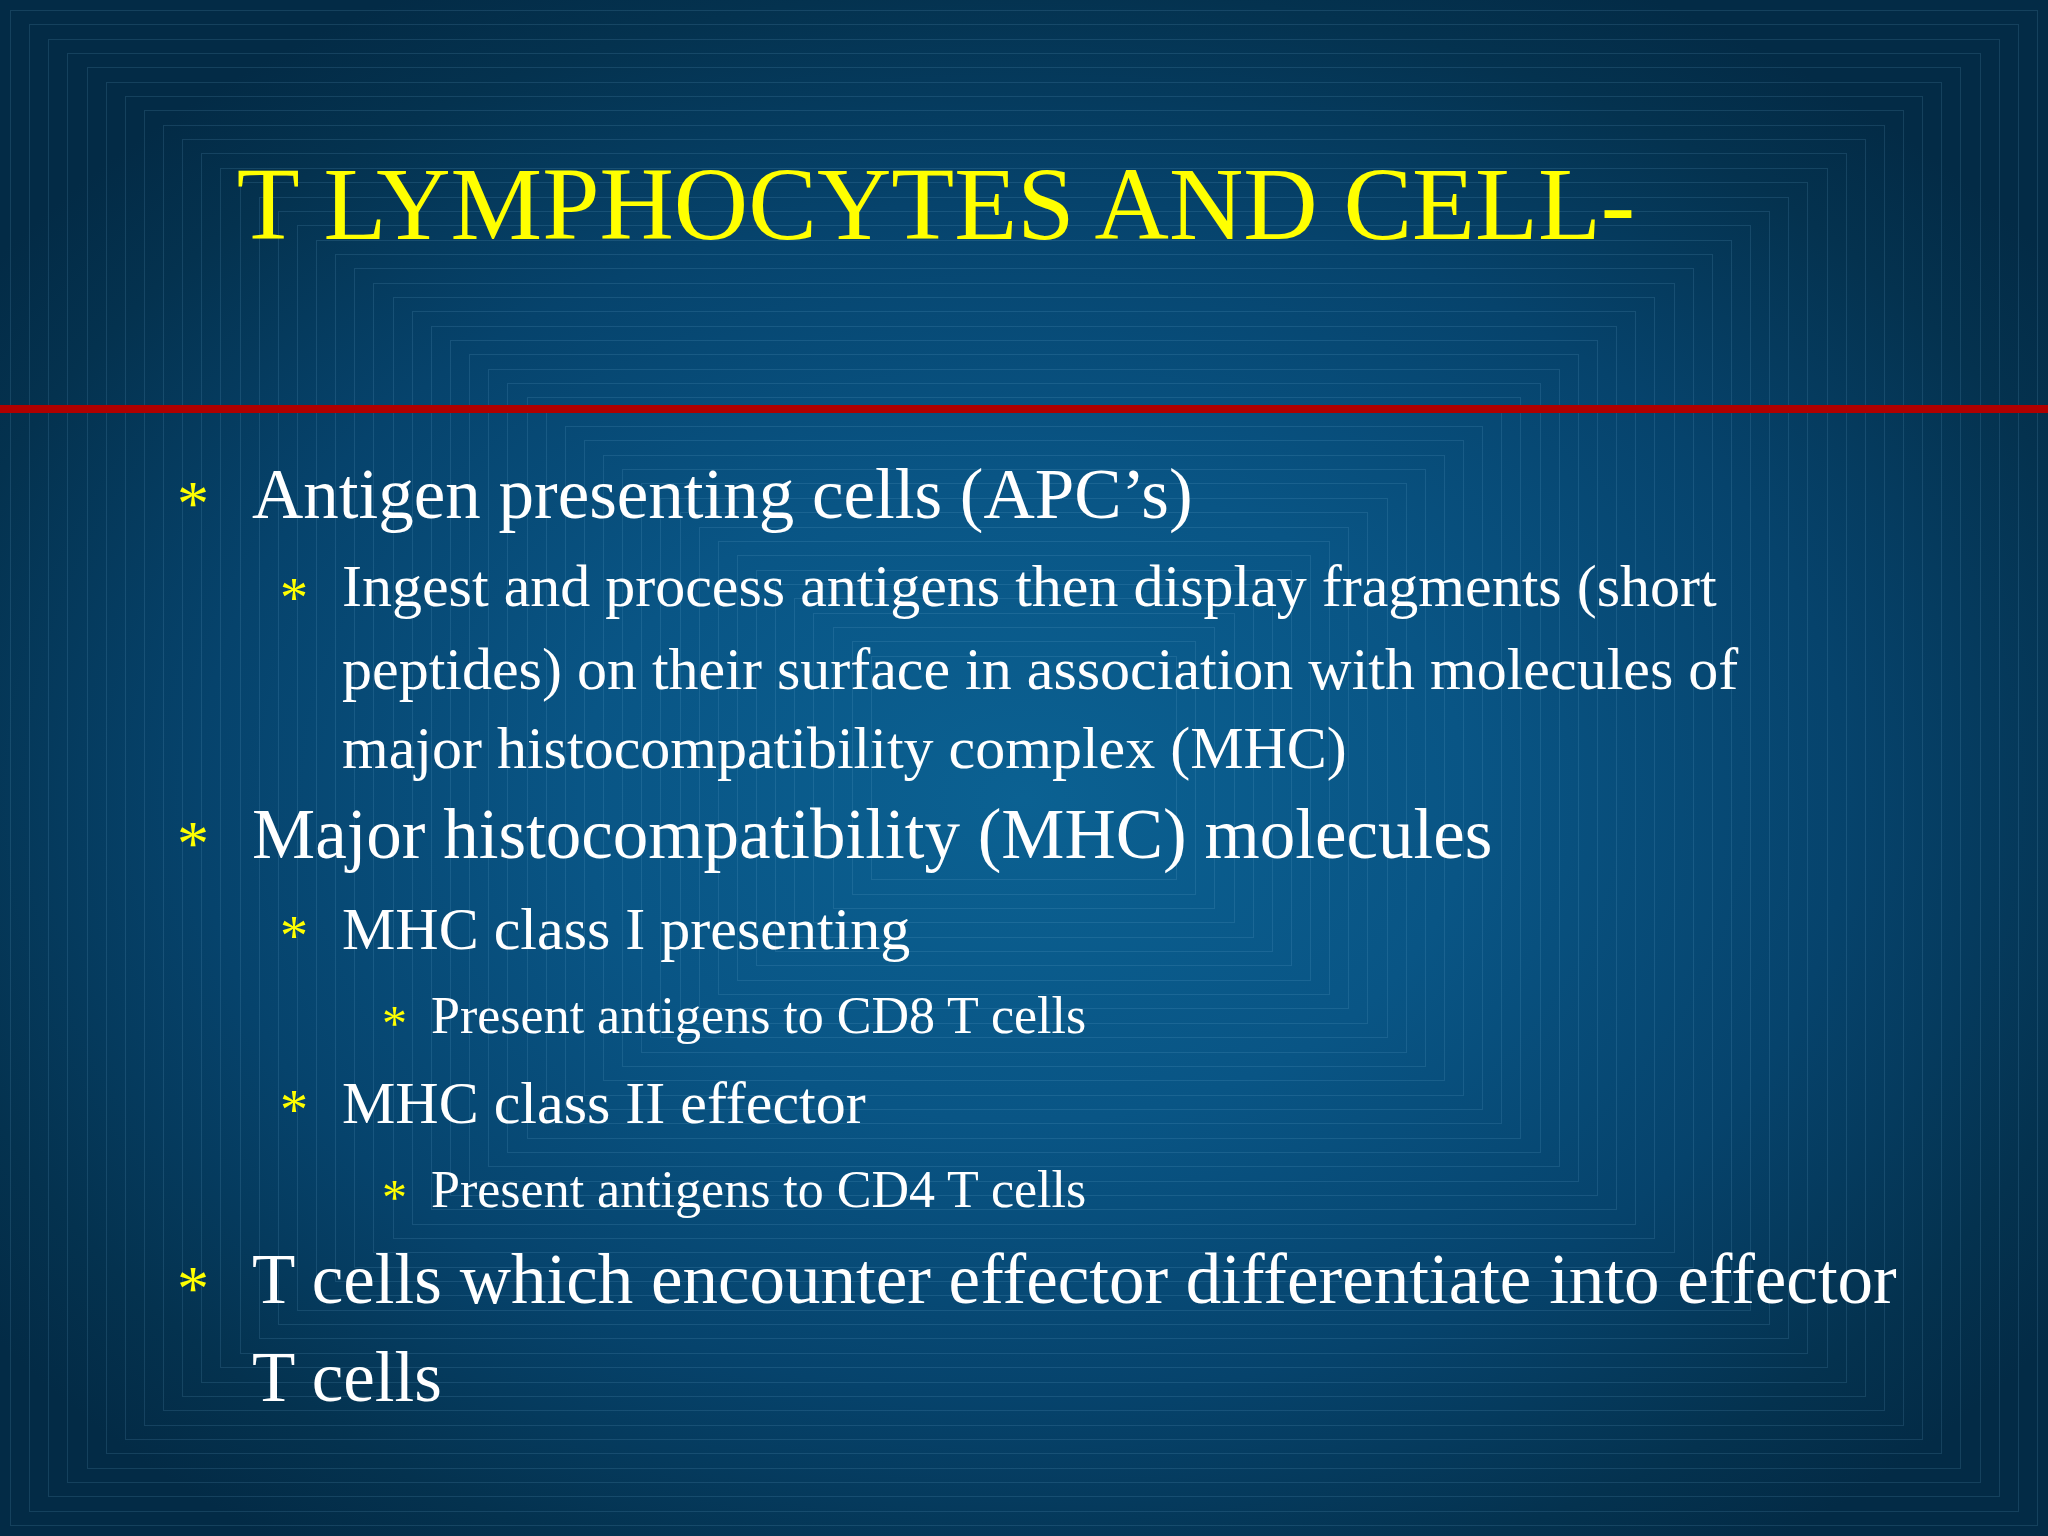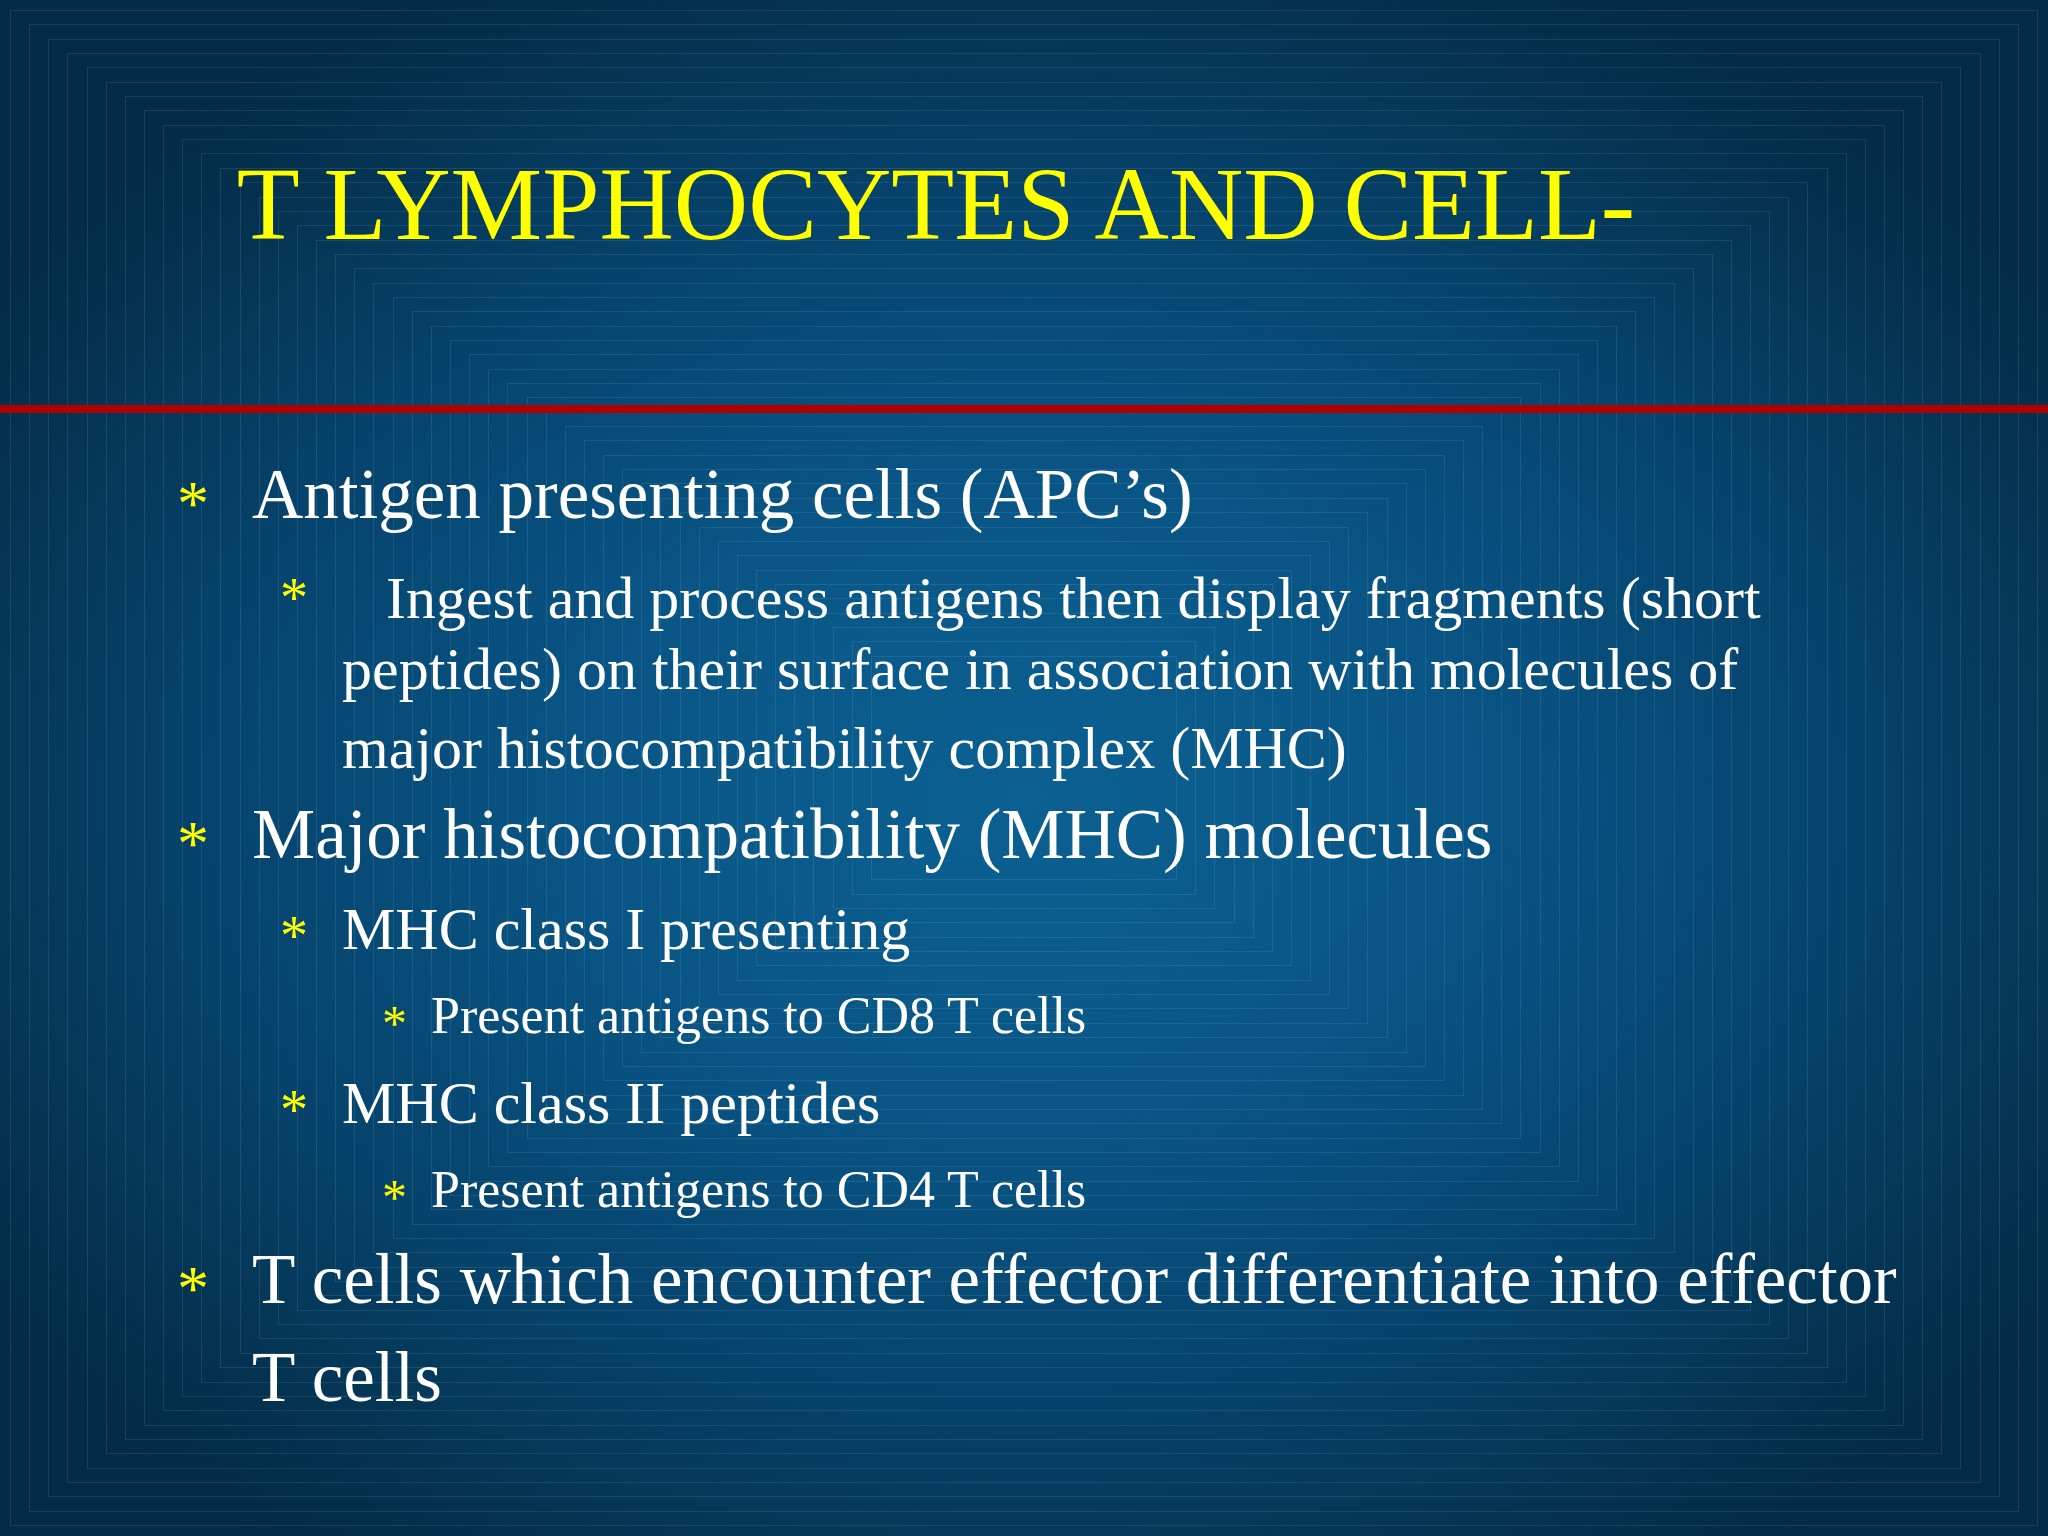--- a/index.html
+++ b/index.html
@@ -78,21 +78,21 @@
 
   <div class="rule" style="background:#b00000;"></div>
 
   <div>
     <span class="bullet b1" style="left:177px; top:472px;">*</span>
     <span class="line l1" style="left:252px; top:459px;">Antigen presenting cells (APC’s)</span>
   </div>
 
   <div>
     <span class="bullet b2" style="left:280px; top:570px;">*</span>
-    <span class="line l2" style="left:342px; top:568px;margin-left:44px;">Ingest and process antigens then display fragments (short</span>
+    <span class="line l2" style="left:342px; top:556px;">Ingest and process antigens then display fragments (short</span>
     <span class="line l2" style="left:342px; top:639px;">peptides) on their surface in association with molecules of</span>
     <span class="line l2" style="left:342px; top:718px;">major histocompatibility complex (MHC)</span>
   </div>
 
   <div>
     <span class="bullet b1" style="left:177px; top:812px;">*</span>
     <span class="line l1" style="left:252px; top:799px;">Major histocompatibility (MHC) molecules</span>
   </div>
 
   <div>
@@ -100,21 +100,21 @@
     <span class="line l2" style="left:342px; top:899px;">MHC class I presenting</span>
   </div>
 
   <div>
     <span class="bullet b3" style="left:382px; top:998px;">*</span>
     <span class="line l3" style="left:431px; top:990px;">Present antigens to CD8 T cells</span>
   </div>
 
   <div>
     <span class="bullet b2" style="left:280px; top:1082px;">*</span>
-    <span class="line l2" style="left:342px; top:1073px;">MHC class II peptides</span>
+    <span class="line l2" style="left:342px; top:1073px;">MHC class II effector</span>
   </div>
 
   <div>
     <span class="bullet b3" style="left:382px; top:1172px;">*</span>
     <span class="line l3" style="left:431px; top:1164px;">Present antigens to CD4 T cells</span>
   </div>
 
   <div>
     <span class="bullet b1" style="left:177px; top:1257px;">*</span>
     <span class="line l1" style="left:252px; top:1244px;">T cells which encounter effector differentiate into effector</span>

